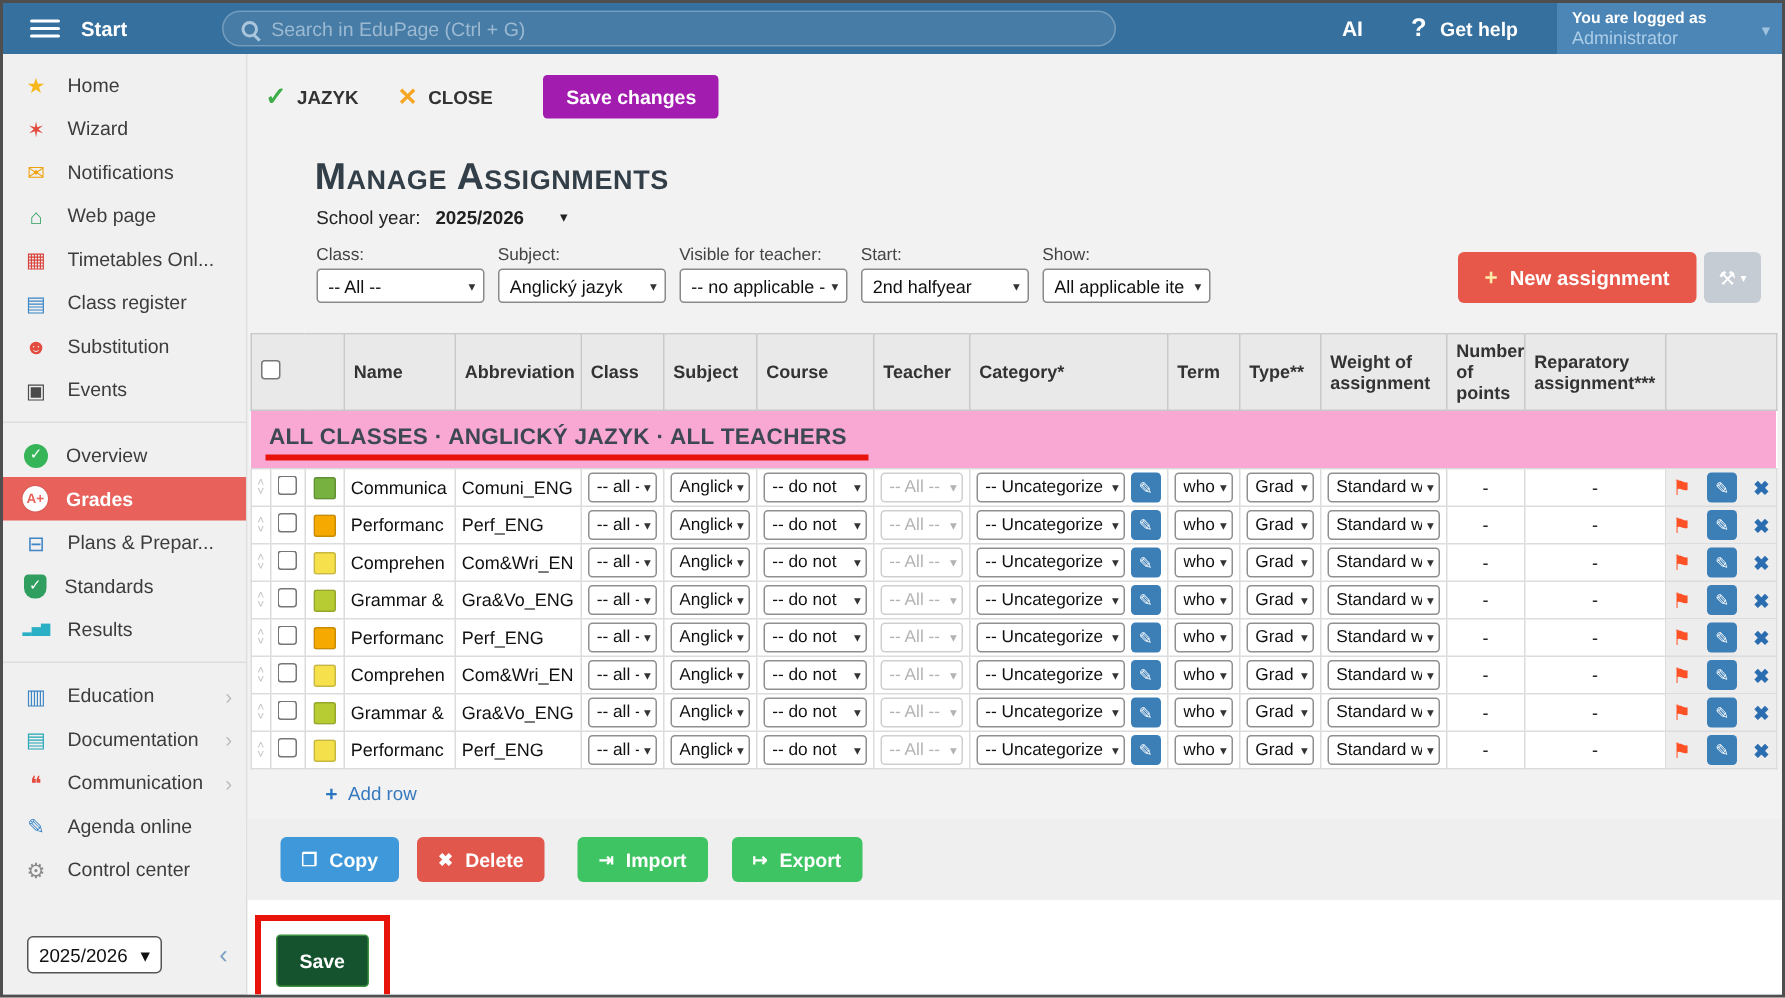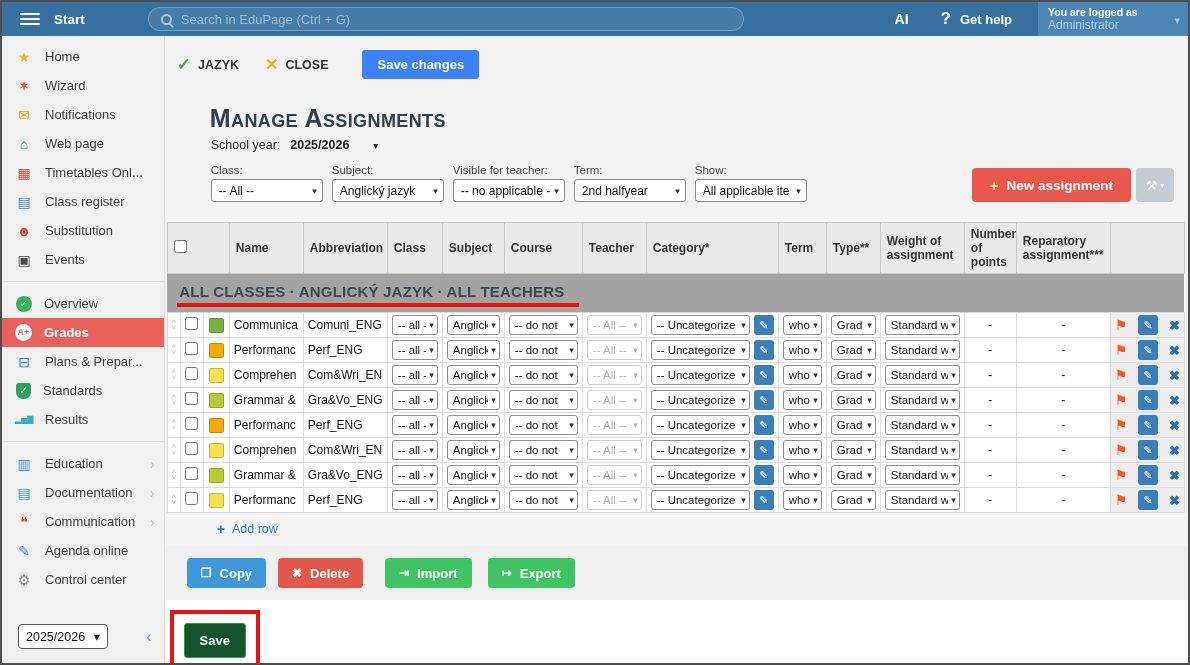--- a/index.html
+++ b/index.html
@@ -53,21 +53,21 @@
     display:flex; align-items:center; justify-content:space-between; padding:0 7px; font-size:12.5px; color:#111; cursor:pointer; }
   .collapse { margin-left:auto; color:#7aa0c0; font-size:17px; cursor:pointer; padding-right:2px; }
 
   
   .main { flex:1; background:#f2f2f2; overflow:hidden; display:flex; flex-direction:column; }
   .toolbar-row { padding:14px 0 0 12px; display:flex; align-items:center; }
   .tb-act { display:flex; align-items:center; gap:7px; cursor:pointer; margin-right:26px; }
   .tb-act .ic-check { color:#3fae49; font-weight:800; font-size:17px; }
   .tb-act .ic-close { color:#f5a623; font-weight:800; font-size:16px; }
   .tb-act .lbl { font-weight:bold; font-size:12.5px; color:#333; }
-  .btn-savechanges { background:#3b82f6; color:#fff; font-weight:bold; font-size:13px; border:none;
+  .btn-savechanges { background:#a21caf; color:#fff; font-weight:bold; font-size:13px; border:none;
     border-radius:3px; padding:7px 15px; margin-left:8px; cursor:pointer; font-family:inherit; }
 
   .page-title { margin:25px 0 0 45px; font-size:25px; font-weight:800; font-variant:small-caps; color:#333f48; letter-spacing:.4px; }
   .schoolyear-row { margin:5px 0 0 46px; display:flex; align-items:center; gap:10px; font-size:12.5px; color:#222; cursor:pointer; }
   .schoolyear-row .val { font-weight:600; }
   .schoolyear-row .ar { font-size:10px; color:#222; margin-left:14px; }
 
   .filters-row { margin:12px 14px 0 46px; display:flex; align-items:flex-end; }
   .filter { margin-right:9px; }
   .flabel { font-size:11.5px; color:#444; margin-bottom:3px; }
@@ -82,21 +82,21 @@
   .btn-wrench { background:#c5ccd3; border:none; border-radius:4px; height:34px; width:38px; margin-left:5px;
     color:#fff; display:flex; align-items:center; justify-content:center; gap:3px; cursor:pointer; font-size:13px; }
   .btn-wrench .ar { font-size:8px; }
 
   
   .tablewrap { margin:20px 0 0 2px; }
   table.grid { border-collapse:collapse; table-layout:fixed; width:1017px; background:#fff; }
   table.grid thead th { background:#e9e9e9; border:1px solid #c9c9c9; font-size:12px; font-weight:bold; color:#333;
     text-align:left; padding:4px 6px; height:46px; vertical-align:middle; }
   table.grid td { border:1px solid #dcdcdc; padding:2px 4px; font-size:12px; color:#111; height:25px; vertical-align:middle; overflow:hidden; }
-  tr.grouprow td { border-left:none; border-right:none; border-top:none; border-bottom:none; padding:9px 0 5px 10px; height:32px; background:#a3a3a3; }
+  tr.grouprow td { border-left:none; border-right:none; border-top:none; border-bottom:none; padding:9px 0 5px 10px; height:32px; background:#f9a8d4; }
   .grouptitle { display:inline-block; font-weight:bold; font-size:15px; color:#3d4852; letter-spacing:.2px;
     border-bottom:4px solid #e8140c; padding:0 14px 3px 2px; }
   .c-sort { padding:0 !important; }
   .sorth { display:flex; flex-direction:column; align-items:center; color:#c0c0c0; font-size:8px; line-height:6px; cursor:grab; }
   .c-check, .h-check { text-align:left; }
   .swatch { display:block; width:15px; height:15px; border-radius:2px; border:1px solid rgba(0,0,0,0.18); margin:0 auto; cursor:pointer; }
   .cellt { display:block; white-space:nowrap; overflow:hidden; }
   .fsel { height:20px; border:1px solid #8f8f8f; border-radius:3px; background:#fff;
     display:flex; align-items:center; justify-content:space-between; padding:0 3px 0 5px; font-size:11.5px; color:#111; cursor:pointer; width:100%; }
   .fsel .stxt { overflow:hidden; white-space:nowrap; }
@@ -306,21 +306,21 @@
     </div>
   </div>
           <div class="filter">
     <div class="flabel">Visible for teacher:</div>
     <div class="fselect">
       <span class="ftxt">-- no applicable -</span>
       <span class="ar">▾</span>
     </div>
   </div>
           <div class="filter">
-    <div class="flabel">Term:</div>
+    <div class="flabel">Start:</div>
     <div class="fselect">
       <span class="ftxt">2nd halfyear</span>
       <span class="ar">▾</span>
     </div>
   </div>
           <div class="filter">
     <div class="flabel">Show:</div>
     <div class="fselect">
       <span class="ftxt">All applicable ite</span>
       <span class="ar">▾</span>

